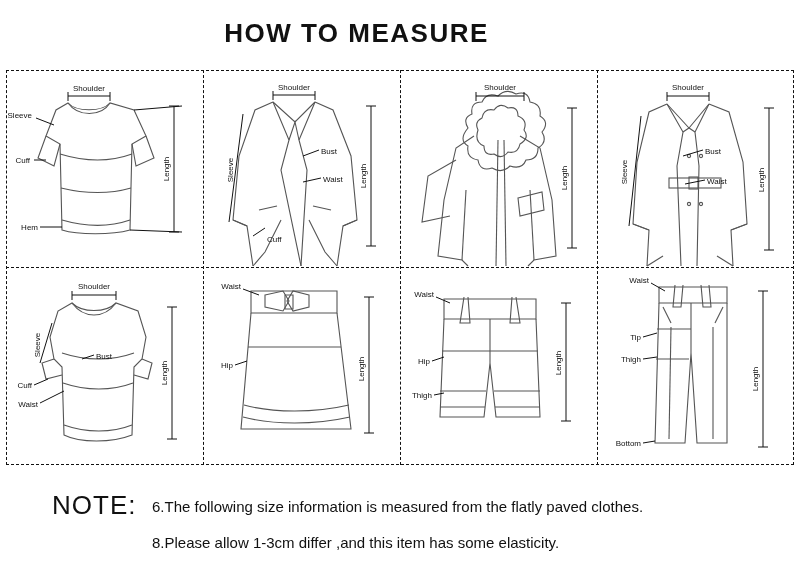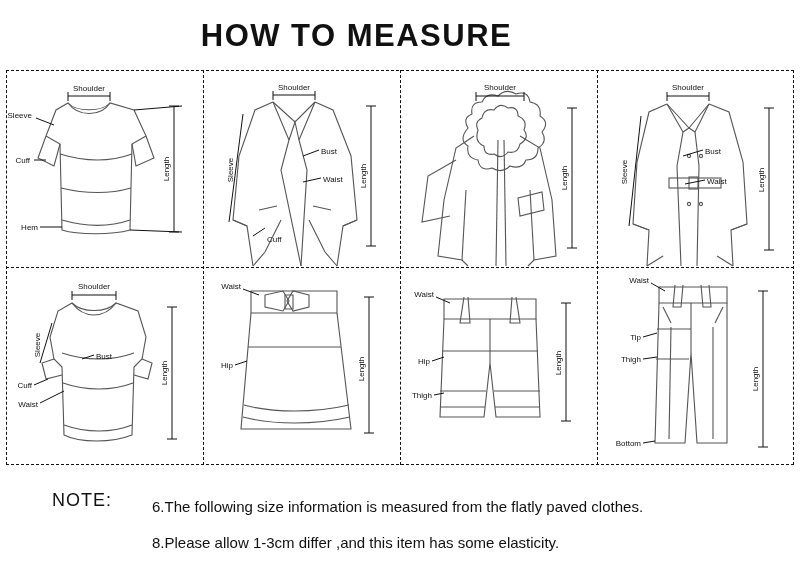--- a/index.html
+++ b/index.html
@@ -19,21 +19,21 @@
     position: relative;
     width: 800px;
     height: 586px;
   }
   .title {
     position: absolute;
     top: 18px;
     left: 0;
     width: 713px;
     text-align: center;
-    font-size: 31px;
+    font-size: 26px;
     font-weight: bold;
     letter-spacing: 1.5px;
     color: #111;
   }
   .grid {
     position: absolute;
     top: 70px;
     left: 6px;
     width: 788px;
     height: 395px;
@@ -70,21 +70,21 @@
     position: absolute;
     left: 0;
     top: 480px;
     width: 800px;
     height: 100px;
   }
   .note-label {
     position: absolute;
     left: 52px;
     top: 10px;
-    font-size: 18px;
+    font-size: 26px;
     letter-spacing: 1px;
     color: #111;
   }
   .note-line1 {
     position: absolute;
     left: 152px;
     top: 18px;
     font-size: 15px;
     color: #111;
   }

